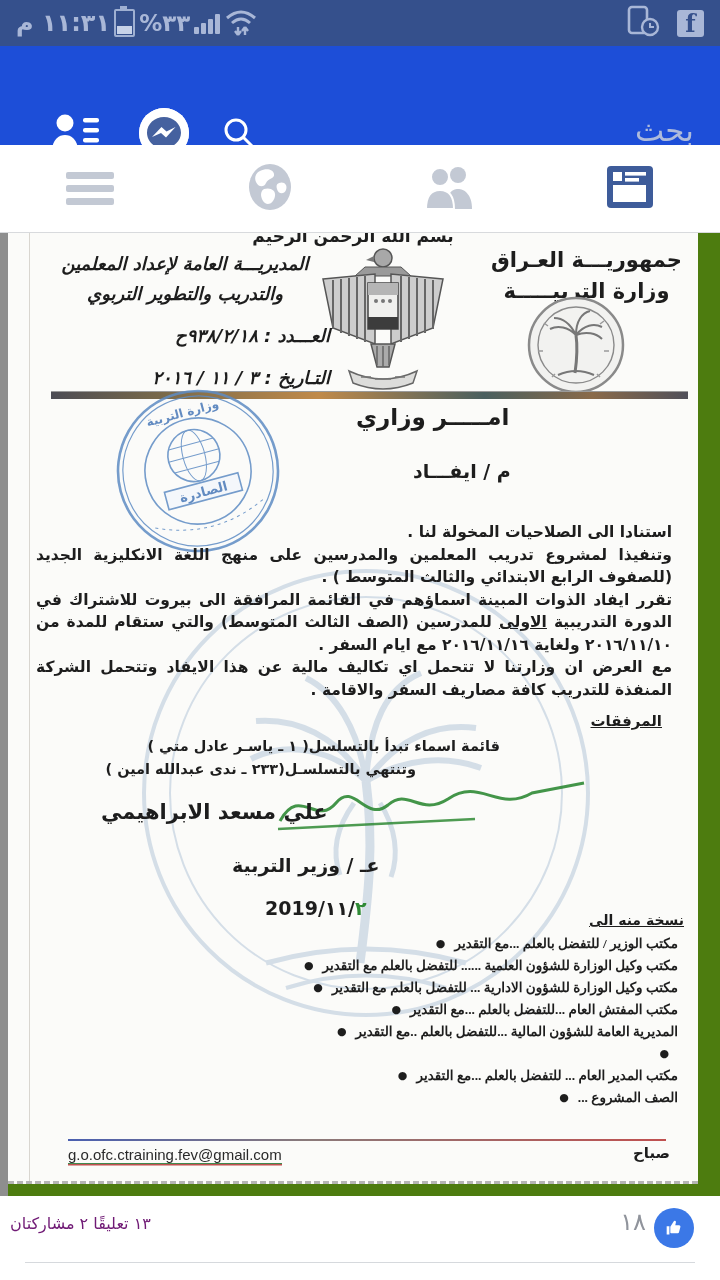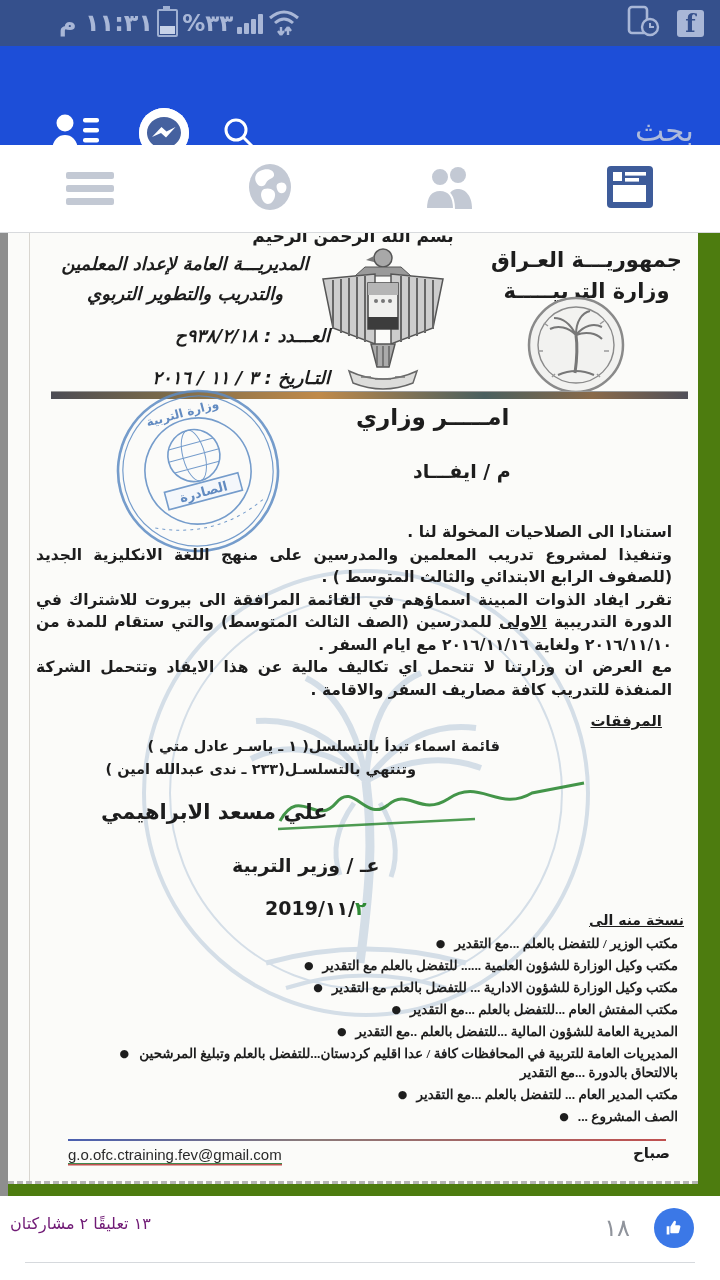--- a/index.html
+++ b/index.html
@@ -3,21 +3,21 @@
 <meta charset="utf-8">
 <style>
   html,body{margin:0;padding:0;}
   body{width:720px;height:1280px;position:relative;overflow:hidden;
        font-family:"DejaVu Sans",sans-serif;background:#ffffff;}
   .abs{position:absolute;}
 
   
   #status-bar{top:0;left:0;width:720px;height:46px;background:#35508c;
     display:flex;align-items:center;padding:0 16px;box-sizing:border-box;color:#a9b7d7;}
-  .sb-left{display:flex;align-items:center;gap:4px;margin-left:43px;}
+  .sb-left{display:flex;align-items:center;gap:4px;}
   .sb-time{font-size:24px;font-weight:bold;direction:rtl;}
   .battery{width:17px;height:24px;border:2px solid #9fb0d2;border-radius:2px;position:relative;}
   .battery:before{content:"";position:absolute;top:-5px;left:4px;width:7px;height:3px;background:#9fb0d2;}
   .battery .fill{position:absolute;bottom:1px;left:1px;right:1px;height:8px;background:#c7d2e8;}
   .sb-pct{font-size:23px;font-weight:bold;direction:ltr;}
   .sig{display:flex;align-items:flex-end;gap:2px;height:22px;}
   .sig i{display:block;width:5px;background:#a9b7d7;border-radius:1px;}
   .sb-right{margin-left:auto;display:flex;align-items:center;gap:16px;}
   .flogo{width:27px;height:27px;background:#a9b7d7;border-radius:3px;color:#35508c;
     font-weight:bold;font-size:24px;display:flex;align-items:flex-end;justify-content:center;
@@ -71,21 +71,21 @@
   .foot-line{top:906px;right:32px;left:60px;height:2px;
     background:linear-gradient(90deg,#4a5fb0,#8a7a7a 40%,#c05050);}
   .foot-email{top:913px;left:60px;font-size:15px;direction:ltr;color:#2a2a2a;
     font-family:"Liberation Sans",sans-serif;border-bottom:1.5px solid #3f8a4f;
     box-shadow:0 1.5px 0 #c05050;}
   .foot-name{top:911px;right:28px;font-size:15px;font-weight:bold;}
 
   
   #engage{top:1196px;left:0;width:720px;height:84px;background:#fff;}
   .cmt-share{position:absolute;left:10px;top:18px;color:#701a75;font-size:16px;direction:ltr;}
-  .like-cluster{position:absolute;right:26px;top:12px;display:flex;align-items:center;gap:24px;font-family:Liberation Serif, serif;}
+  .like-cluster{position:absolute;right:26px;top:12px;display:flex;gap:8px;font-family:Liberation Serif, serif;}
   .like-count{color:#90949c;font-size:24px;}
   .like-circle{width:40px;height:40px;border-radius:50%;background:#3b78e7;
     display:flex;align-items:center;justify-content:center;}
   .eng-divider{position:absolute;left:25px;right:25px;top:66px;height:1px;background:#d6d9dd;}
 </style>
 </head>
 <body>
 
 <div id="status-bar" class="abs">
   <div class="sb-left">
@@ -317,21 +317,20 @@
       <div class="copy-item">
           <span class="bullet">●</span>
           <span class="copy-text">مكتب المفتش العام ...للتفضل بالعلم ...مع التقدير</span>
         </div>
       <div class="copy-item">
           <span class="bullet">●</span>
           <span class="copy-text">المديرية العامة للشؤون المالية ...للتفضل بالعلم ..مع التقدير</span>
         </div>
       <div class="copy-item">
           <span class="bullet">●</span>
-          <span class="copy-text">المديريات العامة للتربية في المحافظات كافة / عدا اقليم كردستان...للتفضل بالعلم وتبليغ المرشحين بالالتحاق بالدورة ...مع التقدير</span>
         </div>
       <div class="copy-item">
           <span class="bullet">●</span>
           <span class="copy-text">مكتب المدير العام ... للتفضل بالعلم ...مع التقدير</span>
         </div>
       <div class="copy-item">
           <span class="bullet">●</span>
           <span class="copy-text">الصف المشروع ...</span>
         </div>
     </div>

